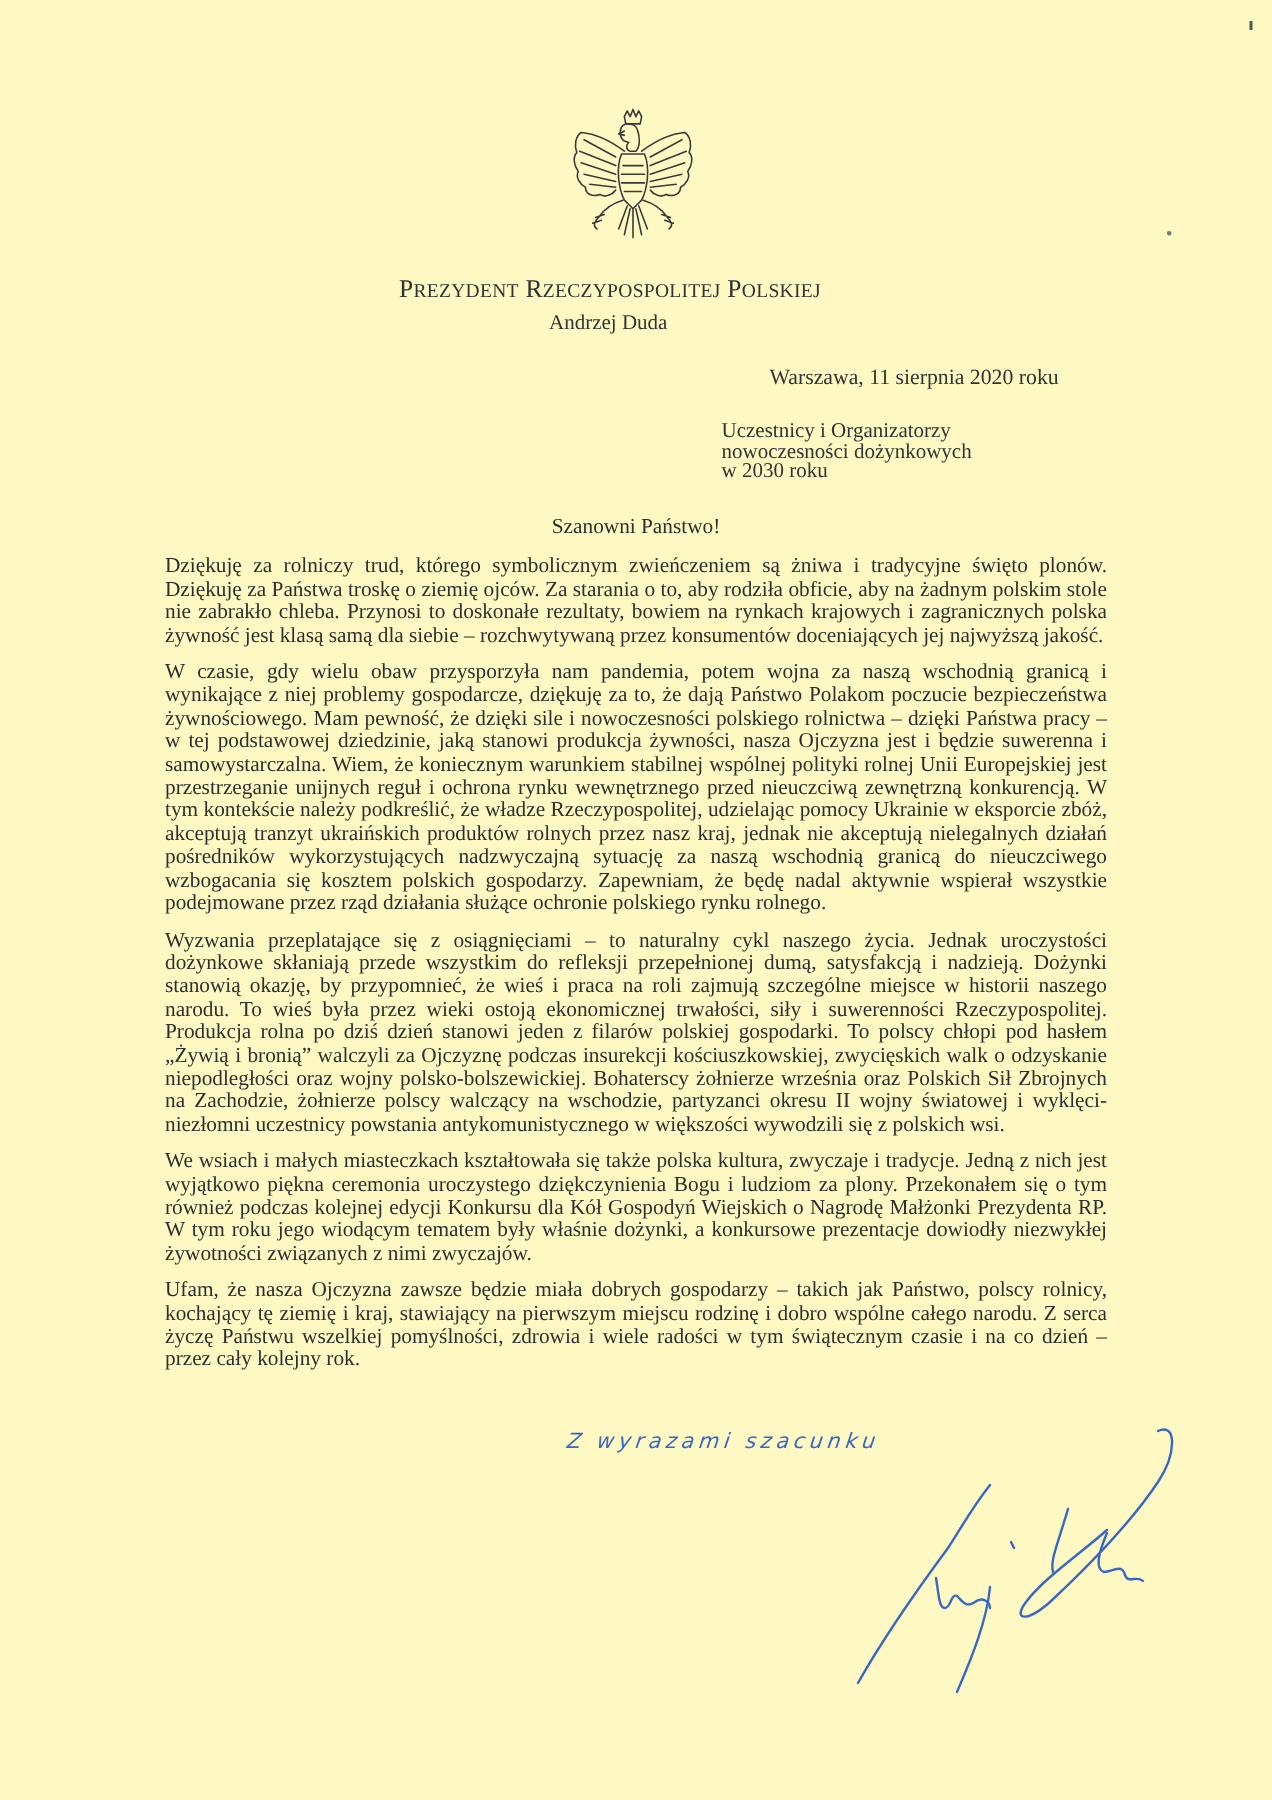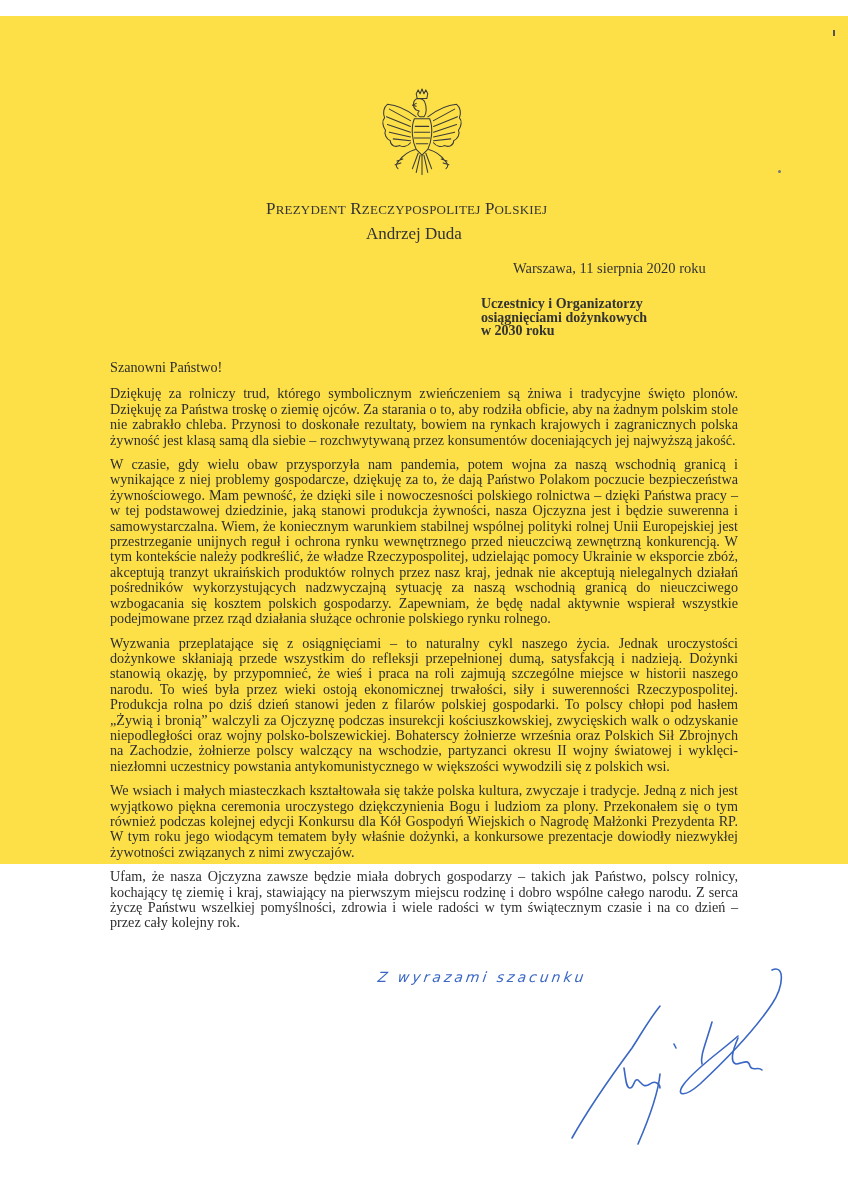--- a/index.html
+++ b/index.html
@@ -1,38 +1,38 @@
 <!DOCTYPE html>
 <html><head>
   <meta charset="utf-8">
   <style>
     html, body { margin: 0; padding: 0; background: #ffffff; }
     body { width: 848px; height: 1200px; position: relative; overflow: hidden;
            font-family: "Liberation Serif", "DejaVu Serif", serif; color: #2a2a2a; }
-    .page { position: absolute; left: 0; top: 16px; width: 848px; height: 848px; background: #fde047; }
+    .page { position: absolute; left: 0; top: 0; width: 848px; height: 1200px; background: #fef9c3; }
 
     .emblem { position: absolute; left: 374px; top: 72px; width: 96px; height: 96px; }
 
     .speck1 { position: absolute; left: 833px; top: 14px; width: 2px; height: 6px; background: #555; }
     .speck2 { position: absolute; left: 778px; top: 154px; width: 3px; height: 3px; background: #777; border-radius: 50%; }
 
     .head-title { position: absolute; left: 266px; top: 183px; font-size: 17px; letter-spacing: 0.2px;
                   color: #333; white-space: nowrap; }
     .head-title .cap { font-size: 17px; }
     .head-title .sc { font-size: 13px; text-transform: uppercase; }
-    .head-name { position: absolute; left: 366px; top: 208px; font-size: 17px; color: #333; white-space: nowrap; }
+    .head-name { position: absolute; left: 366px; top: 208px; font-size: 14px; color: #333; white-space: nowrap; }
 
     .date { position: absolute; left: 513px; top: 244px; font-size: 14.5px; color: #333; white-space: nowrap; }
 
-    .recipient { position: absolute; left: 481px; top: 281px; font-size: 14px; line-height: 13.5px; color: #333; font-weight: bold; }
+    .recipient { position: absolute; left: 481px; top: 281px; font-size: 14px; line-height: 13.5px; color: #333; }
     .recipient div { white-space: nowrap; }
 
     .body-text { position: absolute; left: 110px; top: 344px; width: 628px; font-size: 14.2px;
                  line-height: 15.4px; color: #2e2e2e; }
-    .salutation { margin: 0 0 11px 0; }
+    .salutation { margin: 0 0 11px 0; text-align: center; }
     .para { margin: 0 0 9px 0; text-align: justify; hyphens: none; }
 
     .closing { position: absolute; left: 378px; top: 953px; font-family: "DejaVu Sans", sans-serif;
                font-style: italic; font-size: 14px; letter-spacing: 3px; color: #3a66c4; white-space: nowrap;
                transform: skewX(-8deg); }
 
     .signature { position: absolute; left: 560px; top: 940px; width: 260px; height: 190px; }
   </style>
 </head>
 <body>
@@ -70,21 +70,21 @@
     <span class="cap">P</span><span class="sc">rezydent</span>
     <span class="cap">R</span><span class="sc">zeczypospolitej</span>
     <span class="cap">P</span><span class="sc">olskiej</span>
   </div>
   <div class="head-name">Andrzej Duda</div>
 
   <div class="date">Warszawa, 11 sierpnia 2020 roku</div>
 
   <div class="recipient">
     <div>Uczestnicy i Organizatorzy</div>
-    <div>osiągnięciami dożynkowych</div>
+    <div>nowoczesności dożynkowych</div>
     <div>w 2030 roku</div>
   </div>
 
   <div class="body-text">
     <p class="salutation">Szanowni Państwo!</p>
     <p class="para">Dziękuję za rolniczy trud, którego symbolicznym zwieńczeniem są żniwa i tradycyjne święto plonów. Dziękuję za Państwa troskę o ziemię ojców. Za starania o to, aby rodziła obficie, aby na żadnym polskim stole nie zabrakło chleba. Przynosi to doskonałe rezultaty, bowiem na rynkach krajowych i zagranicznych polska żywność jest klasą samą dla siebie – rozchwytywaną przez konsumentów doceniających jej najwyższą jakość.</p>
     <p class="para">W czasie, gdy wielu obaw przysporzyła nam pandemia, potem wojna za naszą wschodnią granicą i wynikające z niej problemy gospodarcze, dziękuję za to, że dają Państwo Polakom poczucie bezpieczeństwa żywnościowego. Mam pewność, że dzięki sile i nowoczesności polskiego rolnictwa – dzięki Państwa pracy – w tej podstawowej dziedzinie, jaką stanowi produkcja żywności, nasza Ojczyzna jest i będzie suwerenna i samowystarczalna. Wiem, że koniecznym warunkiem stabilnej wspólnej polityki rolnej Unii Europejskiej jest przestrzeganie unijnych reguł i ochrona rynku wewnętrznego przed nieuczciwą zewnętrzną konkurencją. W tym kontekście należy podkreślić, że władze Rzeczypospolitej, udzielając pomocy Ukrainie w eksporcie zbóż, akceptują tranzyt ukraińskich produktów rolnych przez nasz kraj, jednak nie akceptują nielegalnych działań pośredników wykorzystujących nadzwyczajną sytuację za naszą wschodnią granicą do nieuczciwego wzbogacania się kosztem polskich gospodarzy. Zapewniam, że będę nadal aktywnie wspierał wszystkie podejmowane przez rząd działania służące ochronie polskiego rynku rolnego.</p>
     <p class="para">Wyzwania przeplatające się z osiągnięciami – to naturalny cykl naszego życia. Jednak uroczystości dożynkowe skłaniają przede wszystkim do refleksji przepełnionej dumą, satysfakcją i nadzieją. Dożynki stanowią okazję, by przypomnieć, że wieś i praca na roli zajmują szczególne miejsce w historii naszego narodu. To wieś była przez wieki ostoją ekonomicznej trwałości, siły i suwerenności Rzeczypospolitej. Produkcja rolna po dziś dzień stanowi jeden z filarów polskiej gospodarki. To polscy chłopi pod hasłem „Żywią i bronią” walczyli za Ojczyznę podczas insurekcji kościuszkowskiej, zwycięskich walk o odzyskanie niepodległości oraz wojny polsko-bolszewickiej. Bohaterscy żołnierze września oraz Polskich Sił Zbrojnych na Zachodzie, żołnierze polscy walczący na wschodzie, partyzanci okresu II wojny światowej i wyklęci-niezłomni uczestnicy powstania antykomunistycznego w większości wywodzili się z polskich wsi.</p>
     <p class="para">We wsiach i małych miasteczkach kształtowała się także polska kultura, zwyczaje i tradycje. Jedną z nich jest wyjątkowo piękna ceremonia uroczystego dziękczynienia Bogu i ludziom za plony. Przekonałem się o tym również podczas kolejnej edycji Konkursu dla Kół Gospodyń Wiejskich o Nagrodę Małżonki Prezydenta RP. W tym roku jego wiodącym tematem były właśnie dożynki, a konkursowe prezentacje dowiodły niezwykłej żywotności związanych z nimi zwyczajów.</p>
     <p class="para">Ufam, że nasza Ojczyzna zawsze będzie miała dobrych gospodarzy – takich jak Państwo, polscy rolnicy, kochający tę ziemię i kraj, stawiający na pierwszym miejscu rodzinę i dobro wspólne całego narodu. Z serca życzę Państwu wszelkiej pomyślności, zdrowia i wiele radości w tym świątecznym czasie i na co dzień – przez cały kolejny rok.</p>

